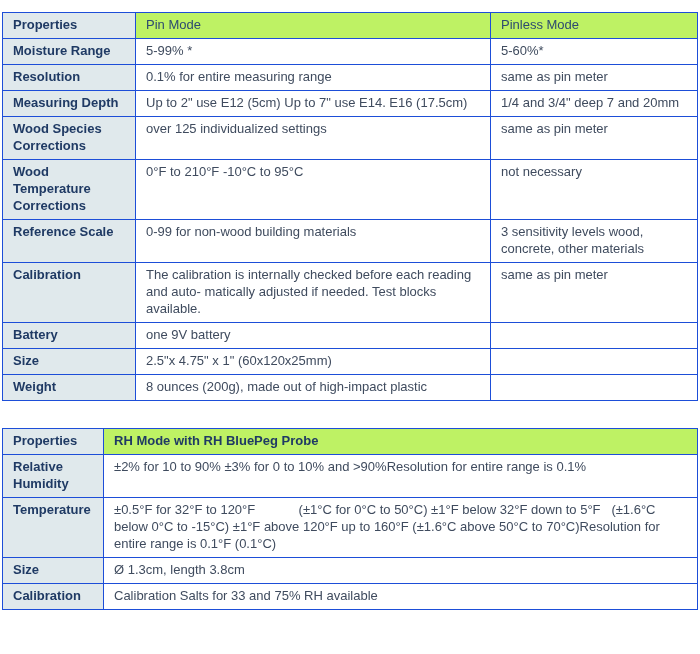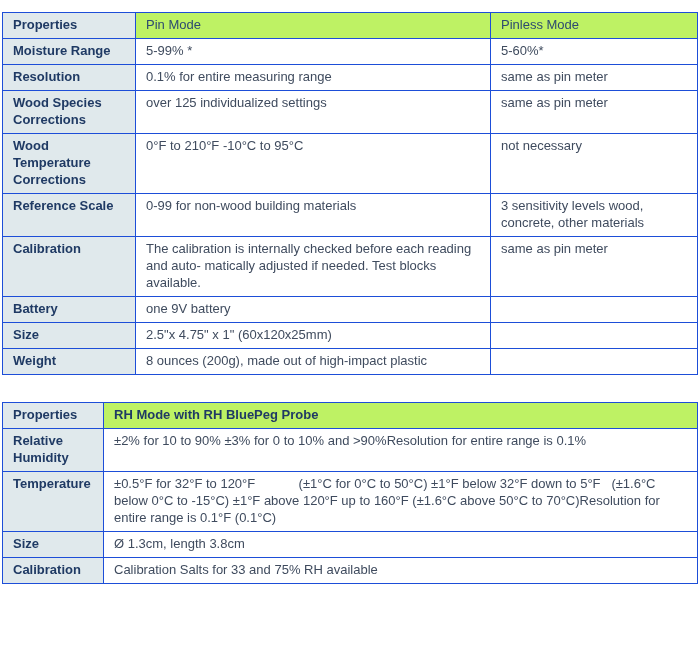--- a/index.html
+++ b/index.html
@@ -70,20 +70,25 @@
           <th>Moisture Range</th>
           <td>5-99% *</td>
           <td>5-60%*</td>
         </tr>
         <tr>
           <th>Resolution</th>
           <td>0.1% for entire measuring range</td>
           <td>same as pin meter</td>
         </tr>
         <tr>
+          <th>Measuring Depth</th>
+          <td>Up to 2" use E12 (5cm) Up to 7" use E14. E16 (17.5cm)</td>
+          <td>1/4 and 3/4" deep 7 and 20mm</td>
+        </tr>
+        <tr>
           <th>Wood Species Corrections</th>
           <td>over 125 individualized settings</td>
           <td>same as pin meter</td>
         </tr>
         <tr>
           <th>Wood Temperature Corrections</th>
           <td>0°F to 210°F -10°C to 95°C</td>
           <td>not necessary</td>
         </tr>
         <tr>

